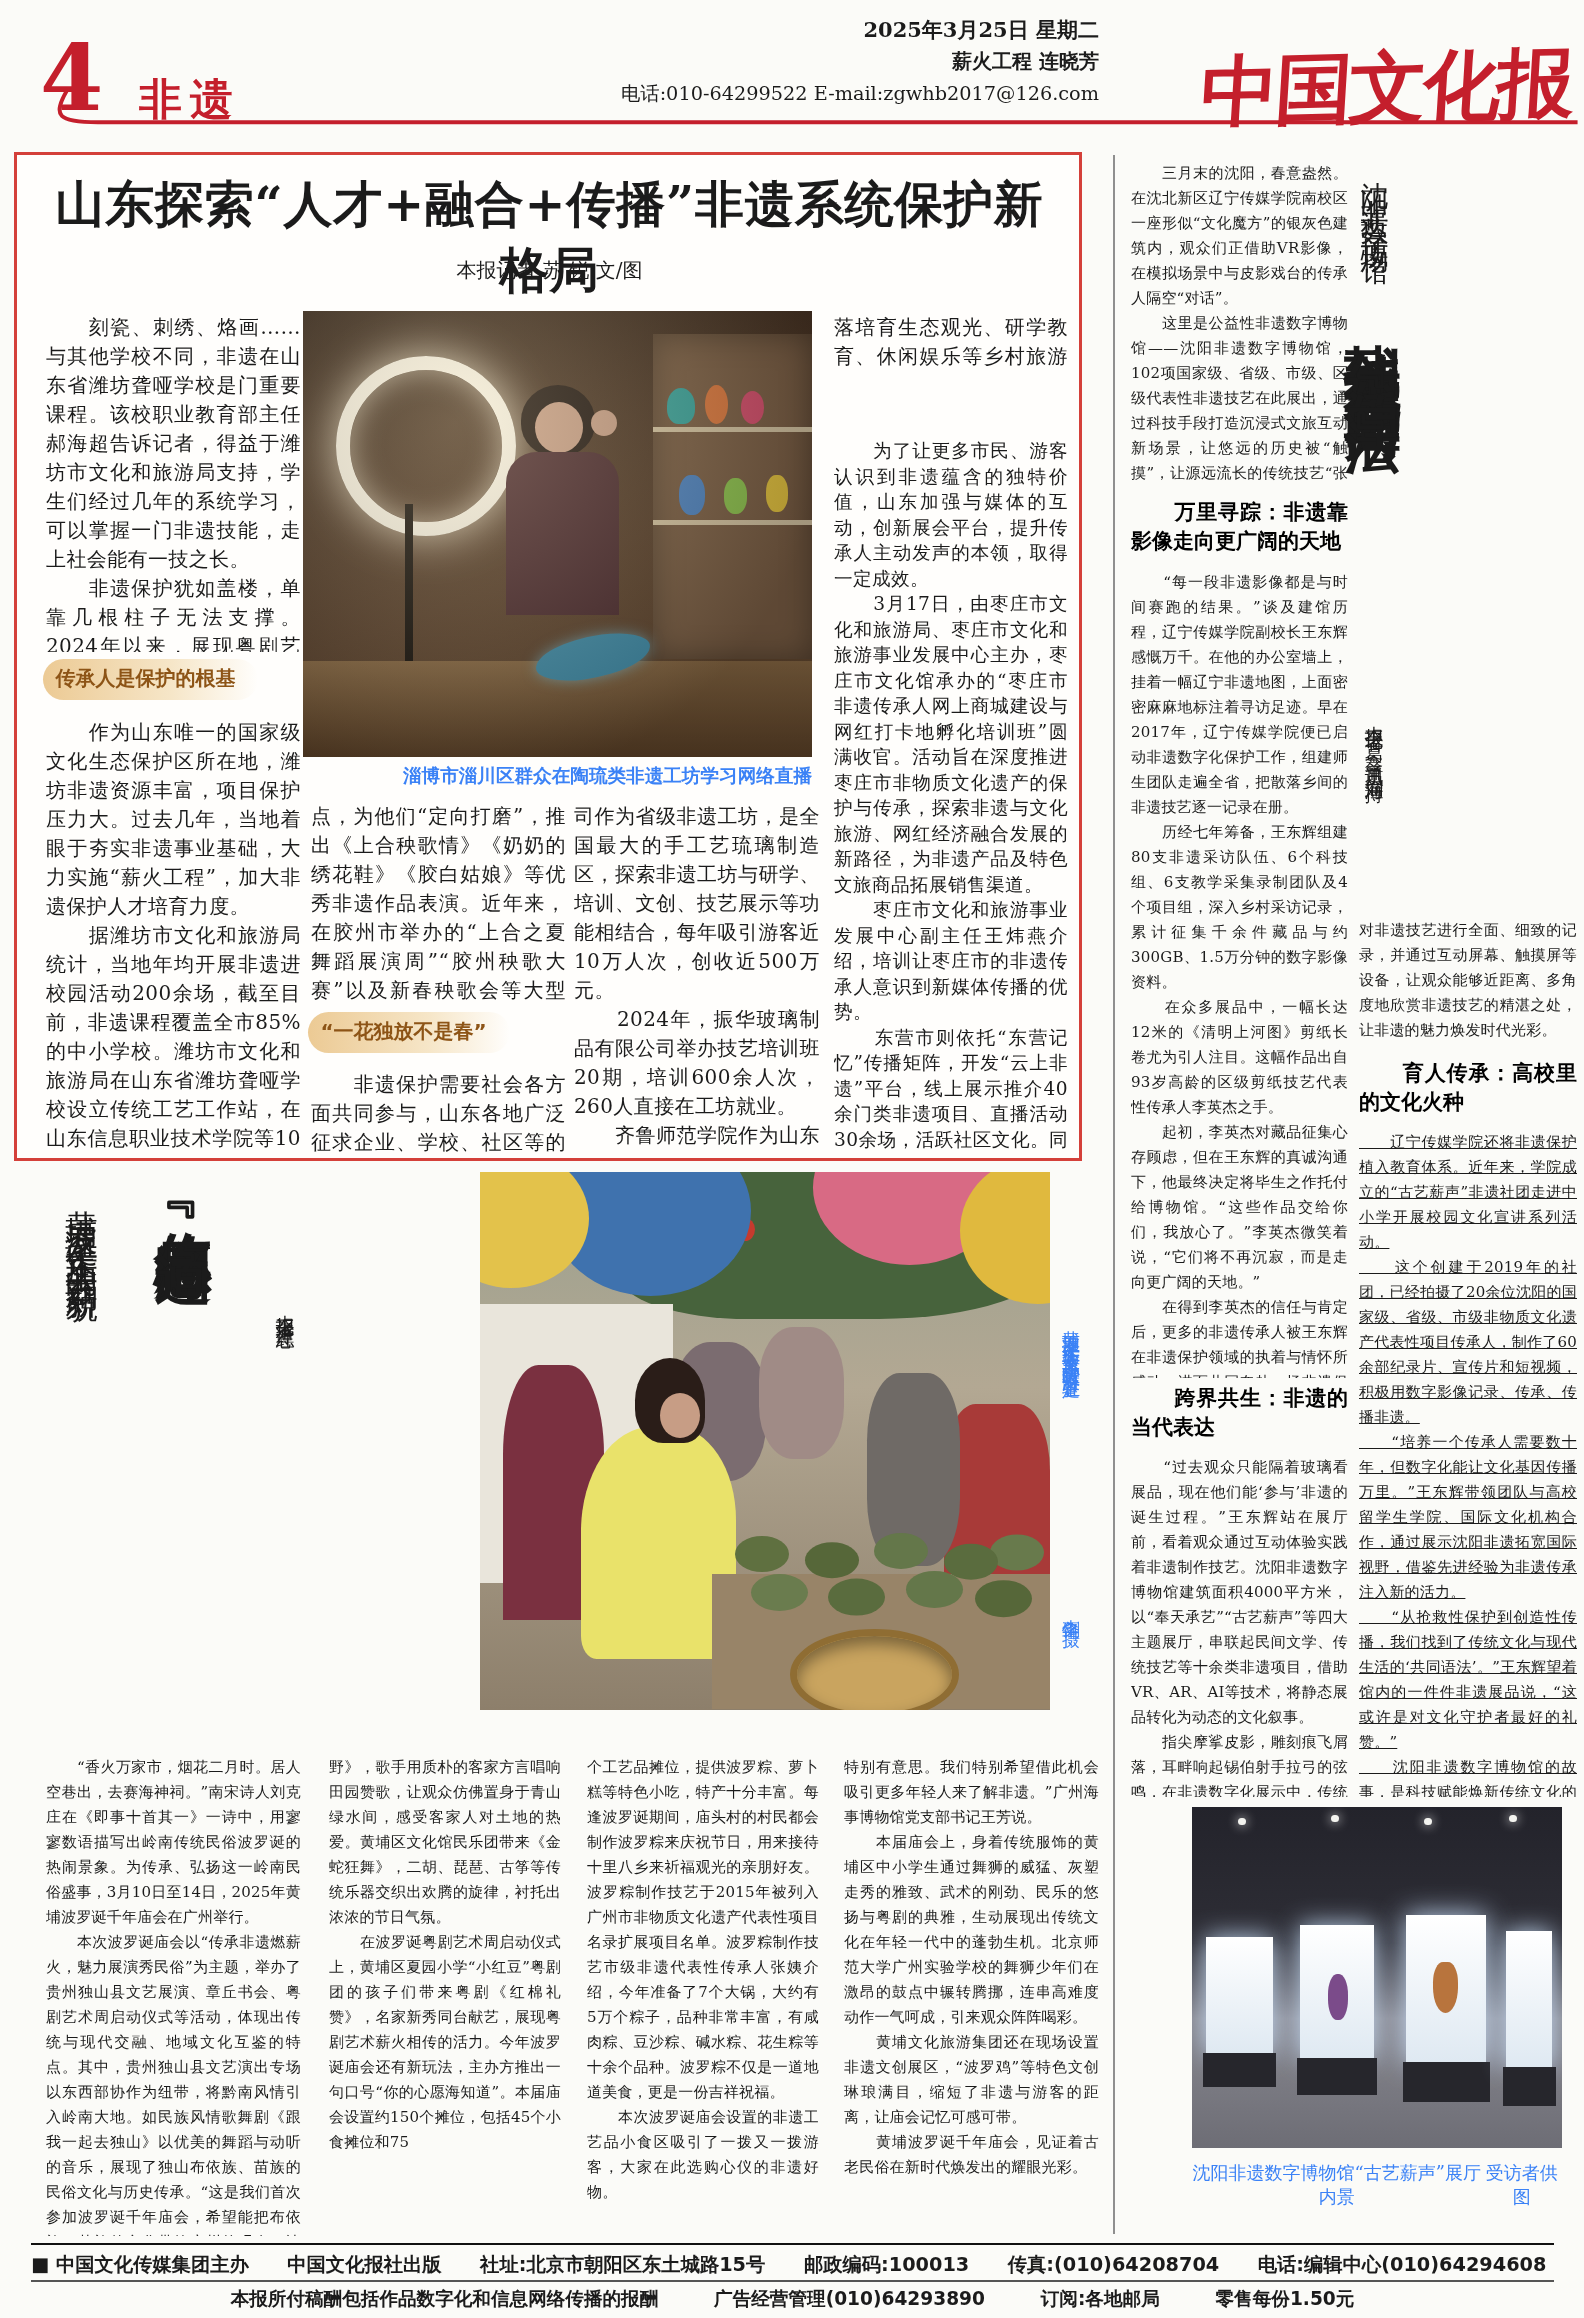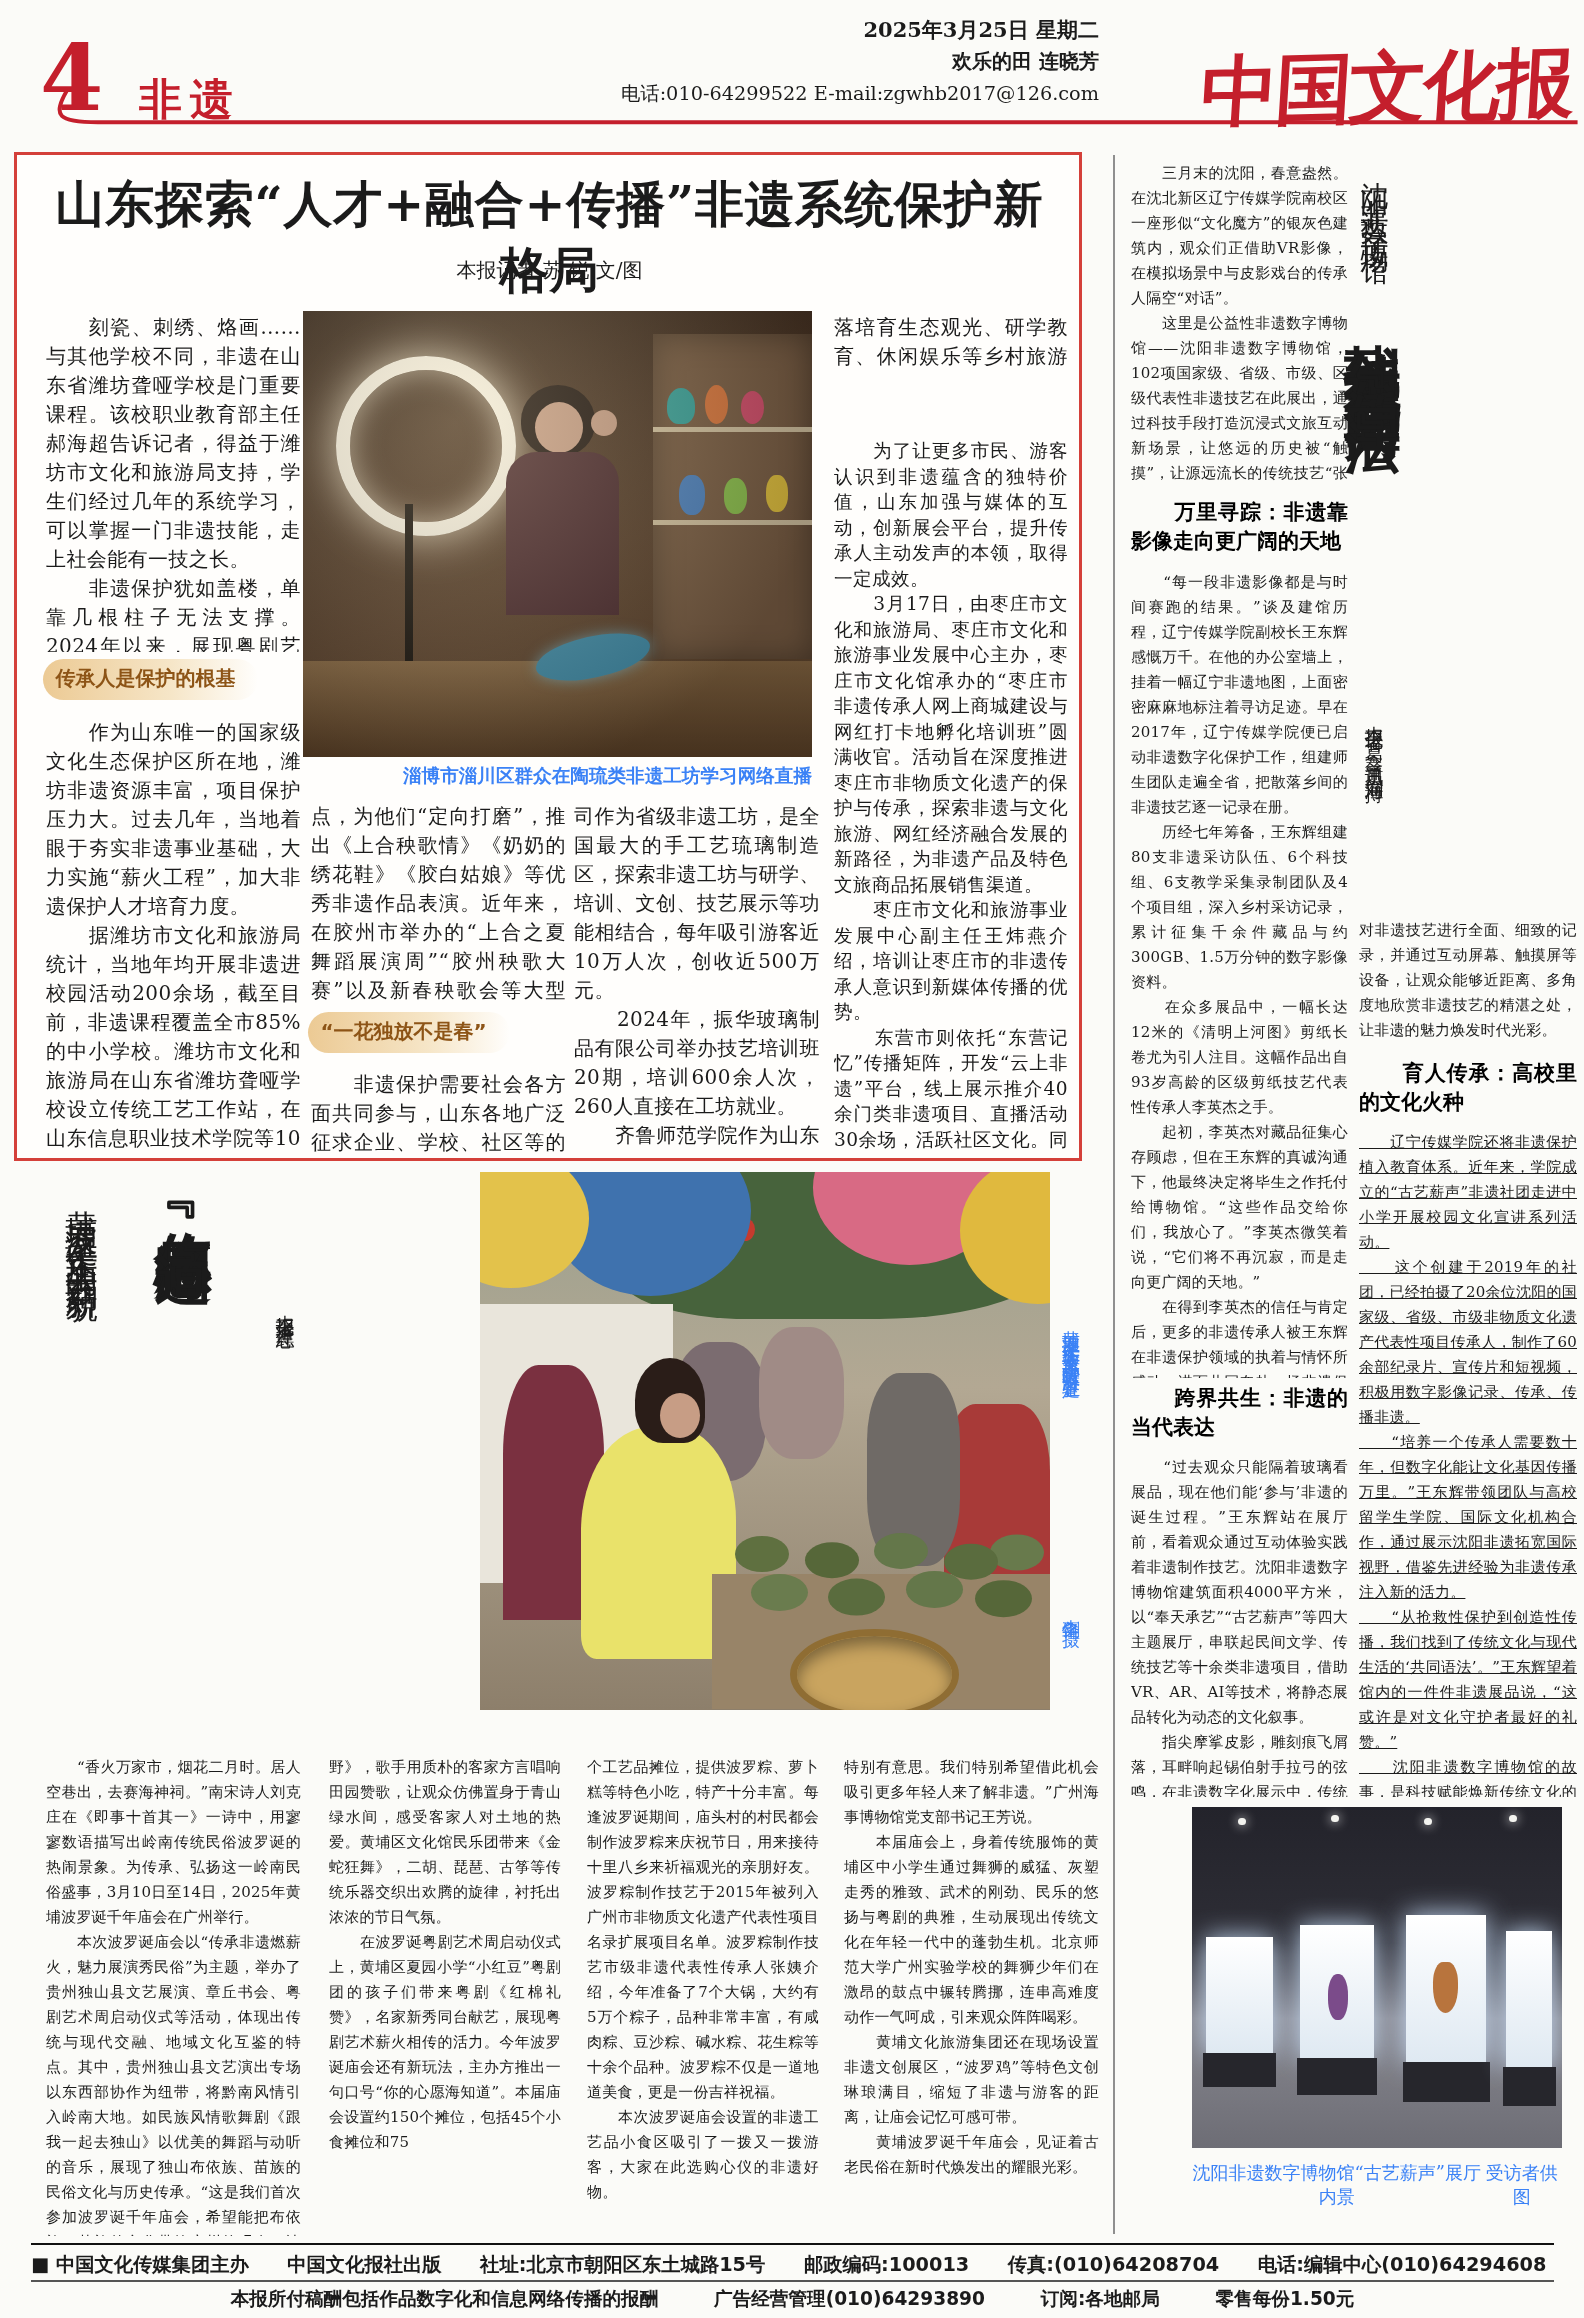--- a/index.html
+++ b/index.html
@@ -29,21 +29,21 @@
 <div id="page">
 
   <div class="abs red" style="left:40px;top:32.5px;font-size:91px;font-weight:bold;line-height:1;">4</div>
   <div class="abs red" style="left:139px;top:71px;font-size:43px;font-weight:bold;letter-spacing:7.7px;">非遗</div>
 
   <svg class="abs" style="left:0;top:87px;" width="1585" height="46" viewBox="0 0 2048 60">
     <path d="M78 4 C 58 38, 66 46, 118 46 L 2048 46" stroke="#c41f2c" stroke-width="5" fill="none"></path>
   </svg>
 
   <div class="abs" style="left:619px;top:15.5px;width:480px;text-align:right;font-size:21px;font-weight:bold;">2025年3月25日  星期二</div>
-  <div class="abs" style="left:619px;top:48px;width:480px;text-align:right;font-size:20px;font-weight:bold;">欢乐的田  连晓芳</div>
+  <div class="abs" style="left:619px;top:48px;width:480px;text-align:right;font-size:20px;font-weight:bold;">薪火工程  连晓芳</div>
   <div class="abs" style="left:542px;top:80px;width:557px;text-align:right;font-size:19.3px;">电话:010-64299522    E-mail:zgwhb2017@126.com</div>
 
   <div class="abs red" style="left:1192px;top:37px;width:379px;text-align:right;font-size:77px;font-weight:bold;
               transform:skewX(-5deg) rotate(-1.5deg);letter-spacing:-3.1px;font-family:'DejaVu Serif',serif;">中国文化报</div>
 
   <div class="abs" style="left:14px;top:152px;width:1068px;height:1009px;border:3.1px solid #d4403a;background:#fffefc;"></div>
 
   <div class="abs" style="left:31px;top:257px;width:1037px;text-align:center;font-size:20px;">本报记者  苏  锐  文/图</div>
   <div class="abs" style="left:31px;top:172px;width:1037px;text-align:center;font-size:49px;font-weight:bold;letter-spacing:0.8px;">山东探索“人才+融合+传播”非遗系统保护新格局</div>
 

